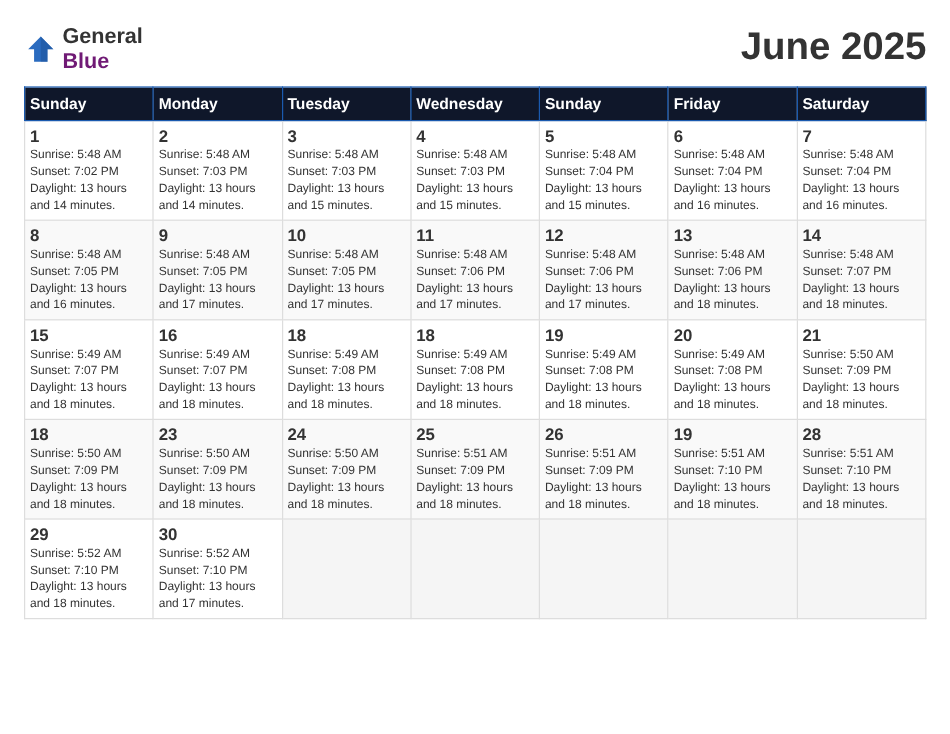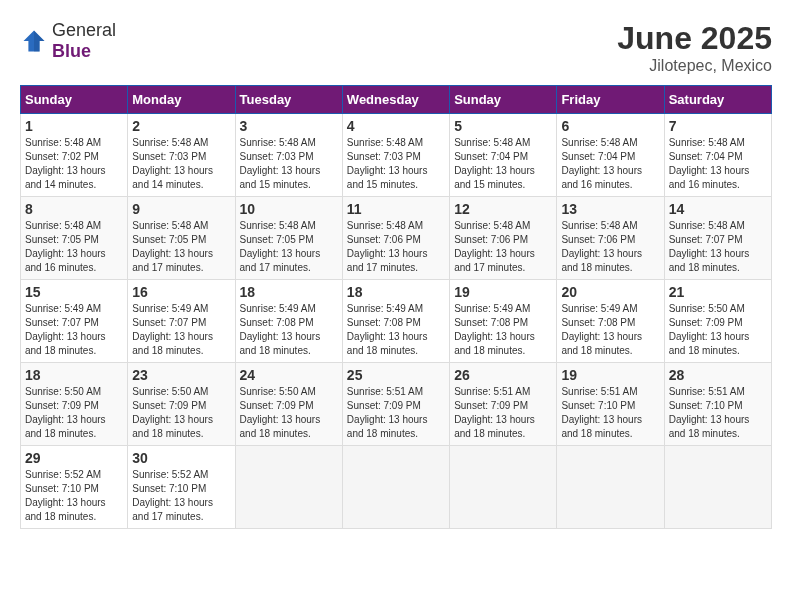--- a/index.html
+++ b/index.html
@@ -16,51 +16,51 @@
       align-items: flex-start;
       margin-bottom: 10px;
     }
     .logo {
       display: flex;
       align-items: center;
       gap: 4px;
     }
     .logo-text-general {
       font-size: 18px;
-      font-weight: normal;
+      font-weight: bold;
       color: #333;
     }
     .logo-text-blue {
       font-size: 18px;
       font-weight: bold;
       color: #701a75;
     }
     .logo-icon {
       width: 28px;
       height: 28px;
     }
     .title-area {
-      text-align: right;
+      text-align: left;
     }
     .month-title {
       font-size: 32px;
       font-weight: bold;
       color: #333;
     }
     .location-title {
       font-size: 16px;
       color: #555;
     }
     table {
       width: 100%;
       border-collapse: collapse;
       table-layout: fixed;
     }
     thead tr {
-      background-color: #701a75;
+      background-color: #0f172a;
       color: white;
     }
     thead th {
       padding: 6px 4px;
       font-size: 13px;
       font-weight: bold;
       text-align: left;
       border: 1px solid #1a5aaf;
     }
     tbody tr {
@@ -104,21 +104,20 @@
       <polygon points="20,5 35,20 28,20 28,35 12,35 12,20 5,20" fill="#2a6bbf"></polygon>
       <polygon points="20,5 35,20 28,20 28,35 20,35" fill="#1a4a8f" opacity="0.4"></polygon>
     </svg>
     <div>
       <span class="logo-text-general">General</span><br>
       <span class="logo-text-blue">Blue</span>
     </div>
   </div>
   <div class="title-area">
     <div class="month-title">June 2025</div>
-    <div class="location-title">Jilotepec, Mexico</div>
   </div>
 </div>
 
 <table>
   <thead>
     <tr>
       <th>Sunday</th>
       <th>Monday</th>
       <th>Tuesday</th>
       <th>Wednesday</th>

